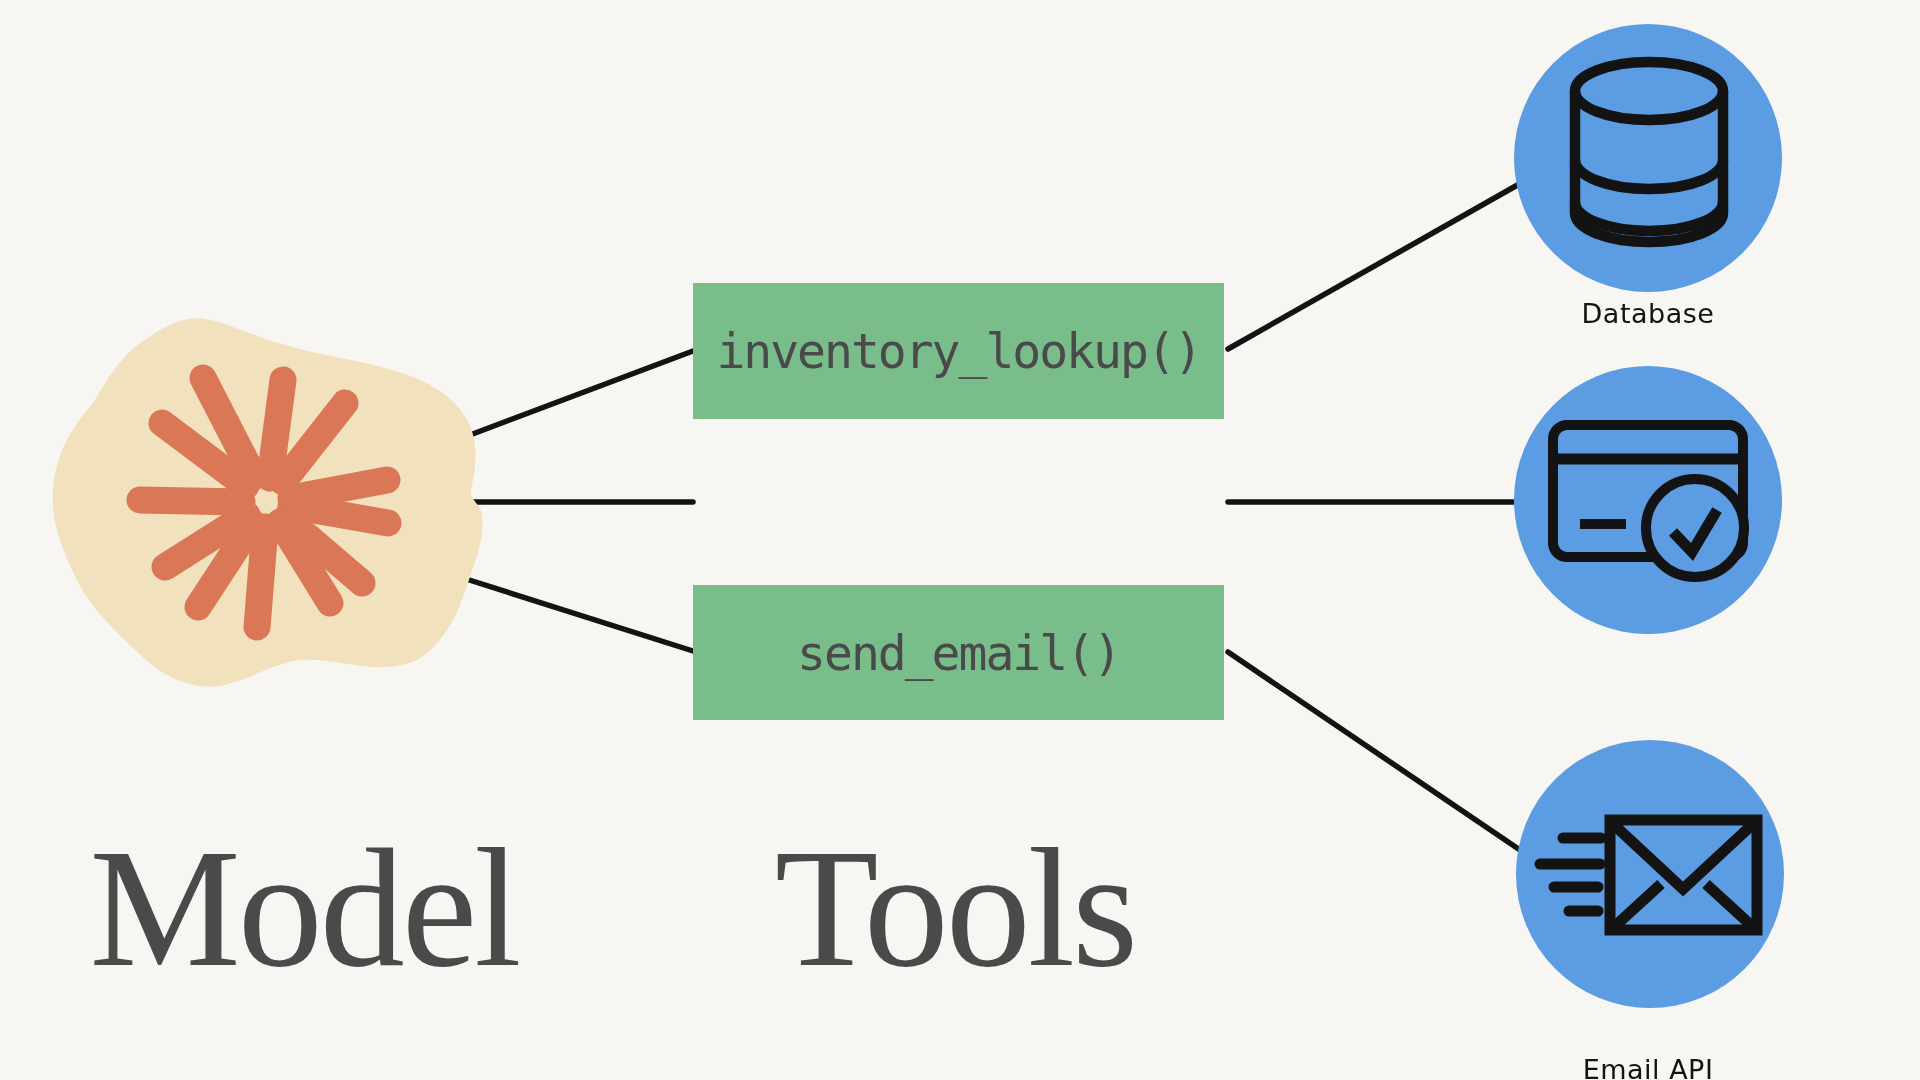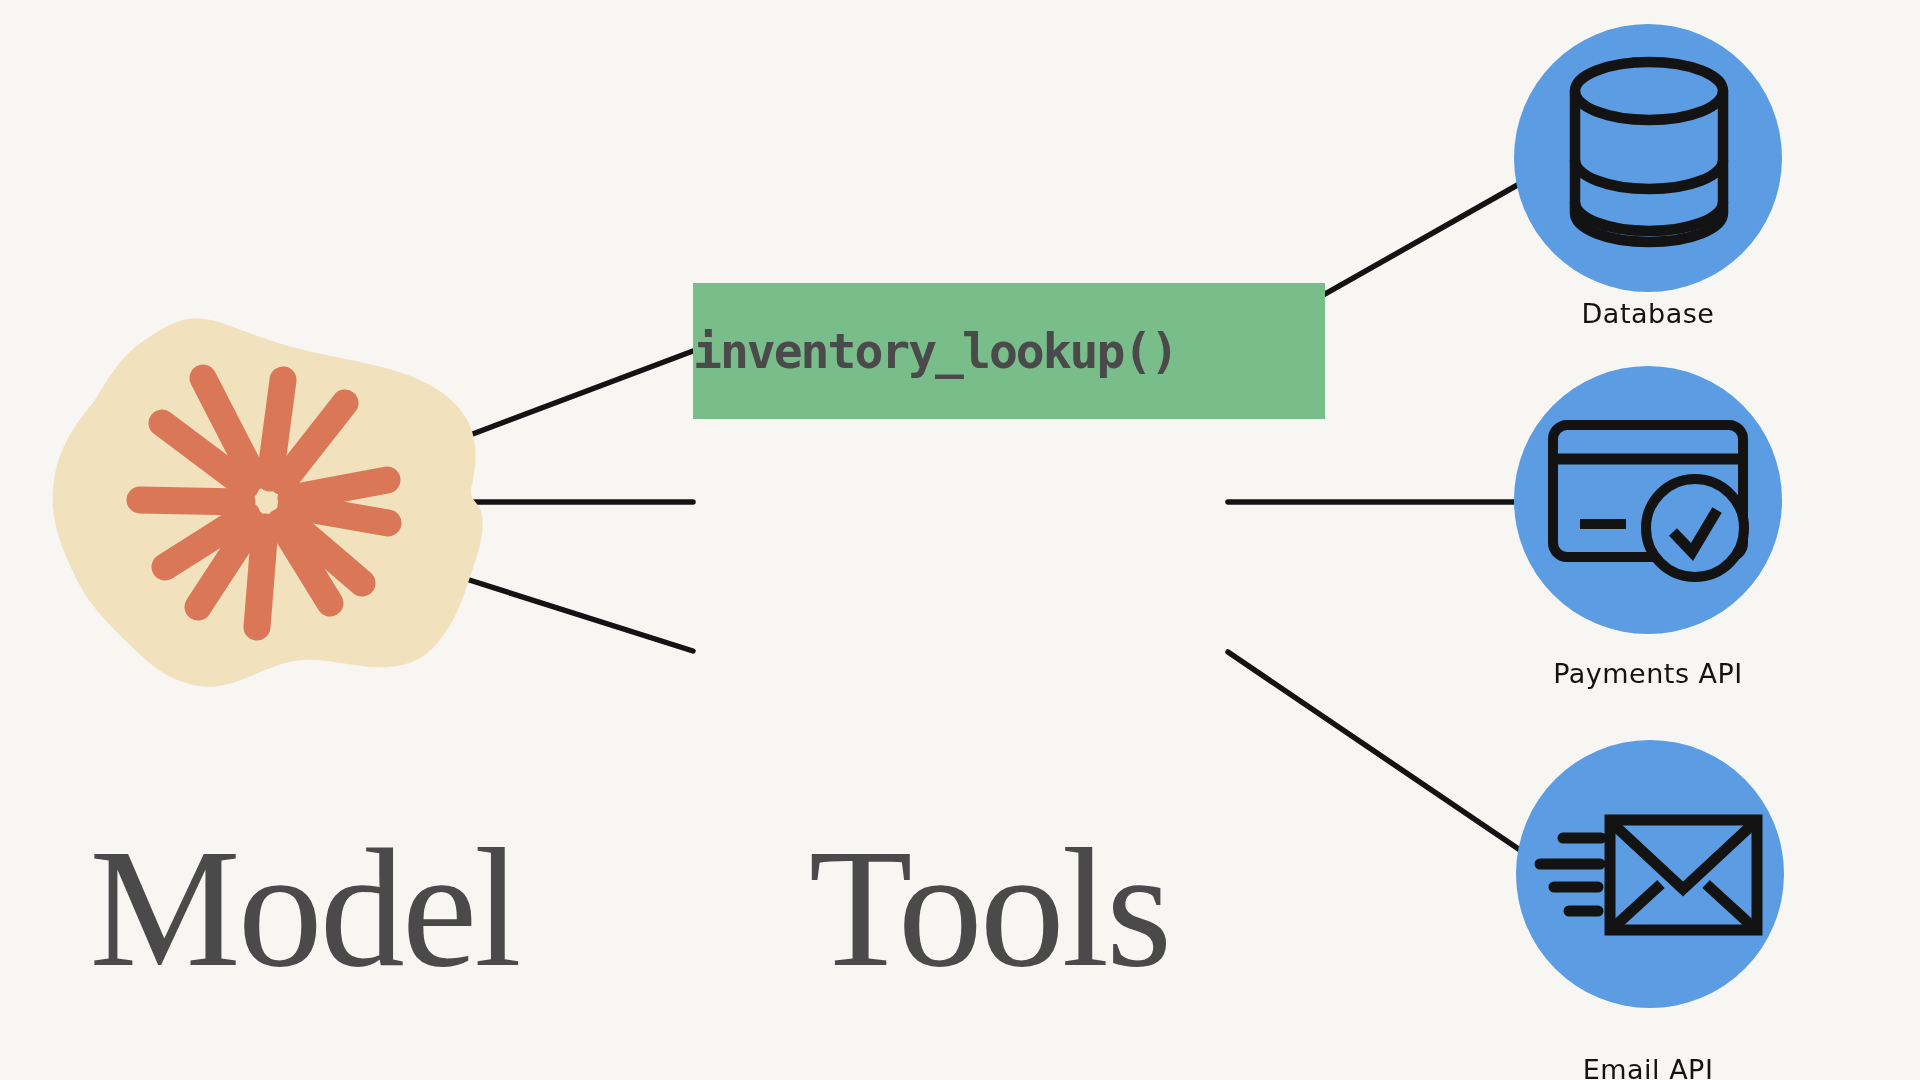--- a/index.html
+++ b/index.html
@@ -8,27 +8,26 @@
     width:1920px;height:1080px;
     background:var(--background,#f7f6f3);
     overflow:hidden;
     font-family:"DejaVu Sans",sans-serif;
   }
   svg.layer{position:absolute;left:0;top:0;width:1920px;height:1080px;}
 
   
   .tool-box{
     position:absolute;
-    left:693px;width:632px;
+    left:693px;width:531px;
     background:var(--green,#79bd8b);
-    display:flex;align-items:center;
+    display:flex;align-items:center;justify-content:center;
     font-family:"DejaVu Sans Mono",monospace;
     font-size:48px;letter-spacing:-2px;
     color:var(--text_dark,#4a4a4a);
-    font-weight:bold;
   }
   #tool-box-1{top:283px;height:136px;}
   #tool-box-2{top:433px;height:138px;}
   #tool-box-3{top:585px;height:135px;}
 
   
   .service-label{
     position:absolute;left:1448px;width:400px;height:36px;
     display:flex;align-items:center;justify-content:center;
     font-family:"DejaVu Sans",sans-serif;
@@ -40,21 +39,21 @@
 
   
   .big-title{
     position:absolute;top:822px;height:172px;width:520px;
     display:flex;align-items:center;justify-content:center;
     font-family:"Liberation Serif",serif;
     font-size:170px;letter-spacing:-3px;
     color:var(--text_dark,#4a4a4a);
   }
   #title-model{left:44px;}
-  #title-tools{left:729px;}
+  #title-tools{left:695px;}
 
   .stroke-ink{stroke:var(--ink,#131313);fill:none;}
   .connector{stroke:var(--ink,#131313);stroke-width:5.5;stroke-linecap:round;}
   .blob{fill:var(--cream,#f1e1bd);}
   .ray{stroke:var(--orange,#d97757);stroke-width:27;stroke-linecap:round;}
   .service-circle{fill:var(--blue,#5b9ce2);}
 </style>
 </head>
 <body>
 
@@ -137,26 +136,26 @@
       <rect class="stroke-ink" x="1610" y="820" width="147" height="110" stroke-width="11"></rect>
       <path class="stroke-ink" d="M 1612 823 L 1683 889 L 1754 823" stroke-width="11"></path>
       <path class="stroke-ink" d="M 1614 927 L 1661 884" stroke-width="11"></path>
       <path class="stroke-ink" d="M 1753 927 L 1706 884" stroke-width="11"></path>
     </g>
   </svg>
 
   <div class="tool-box" id="tool-box-1">
     <span>inventory_lookup()</span>
   </div>
+  <div class="tool-box" id="tool-box-3">
+    <span>send_email()</span>
+  </div>
 
   <div class="service-label" id="service-label-database">
     <span>Database</span>
-  </div>
-  <div class="service-label" id="service-label-payments">
-    <span>Payments API</span>
   </div>
   <div class="service-label" id="service-label-email">
     <span>Email API</span>
   </div>
 
   <div class="big-title" id="title-model">
     <span>Model</span>
   </div>
   <div class="big-title" id="title-tools">
     <span>Tools</span>

